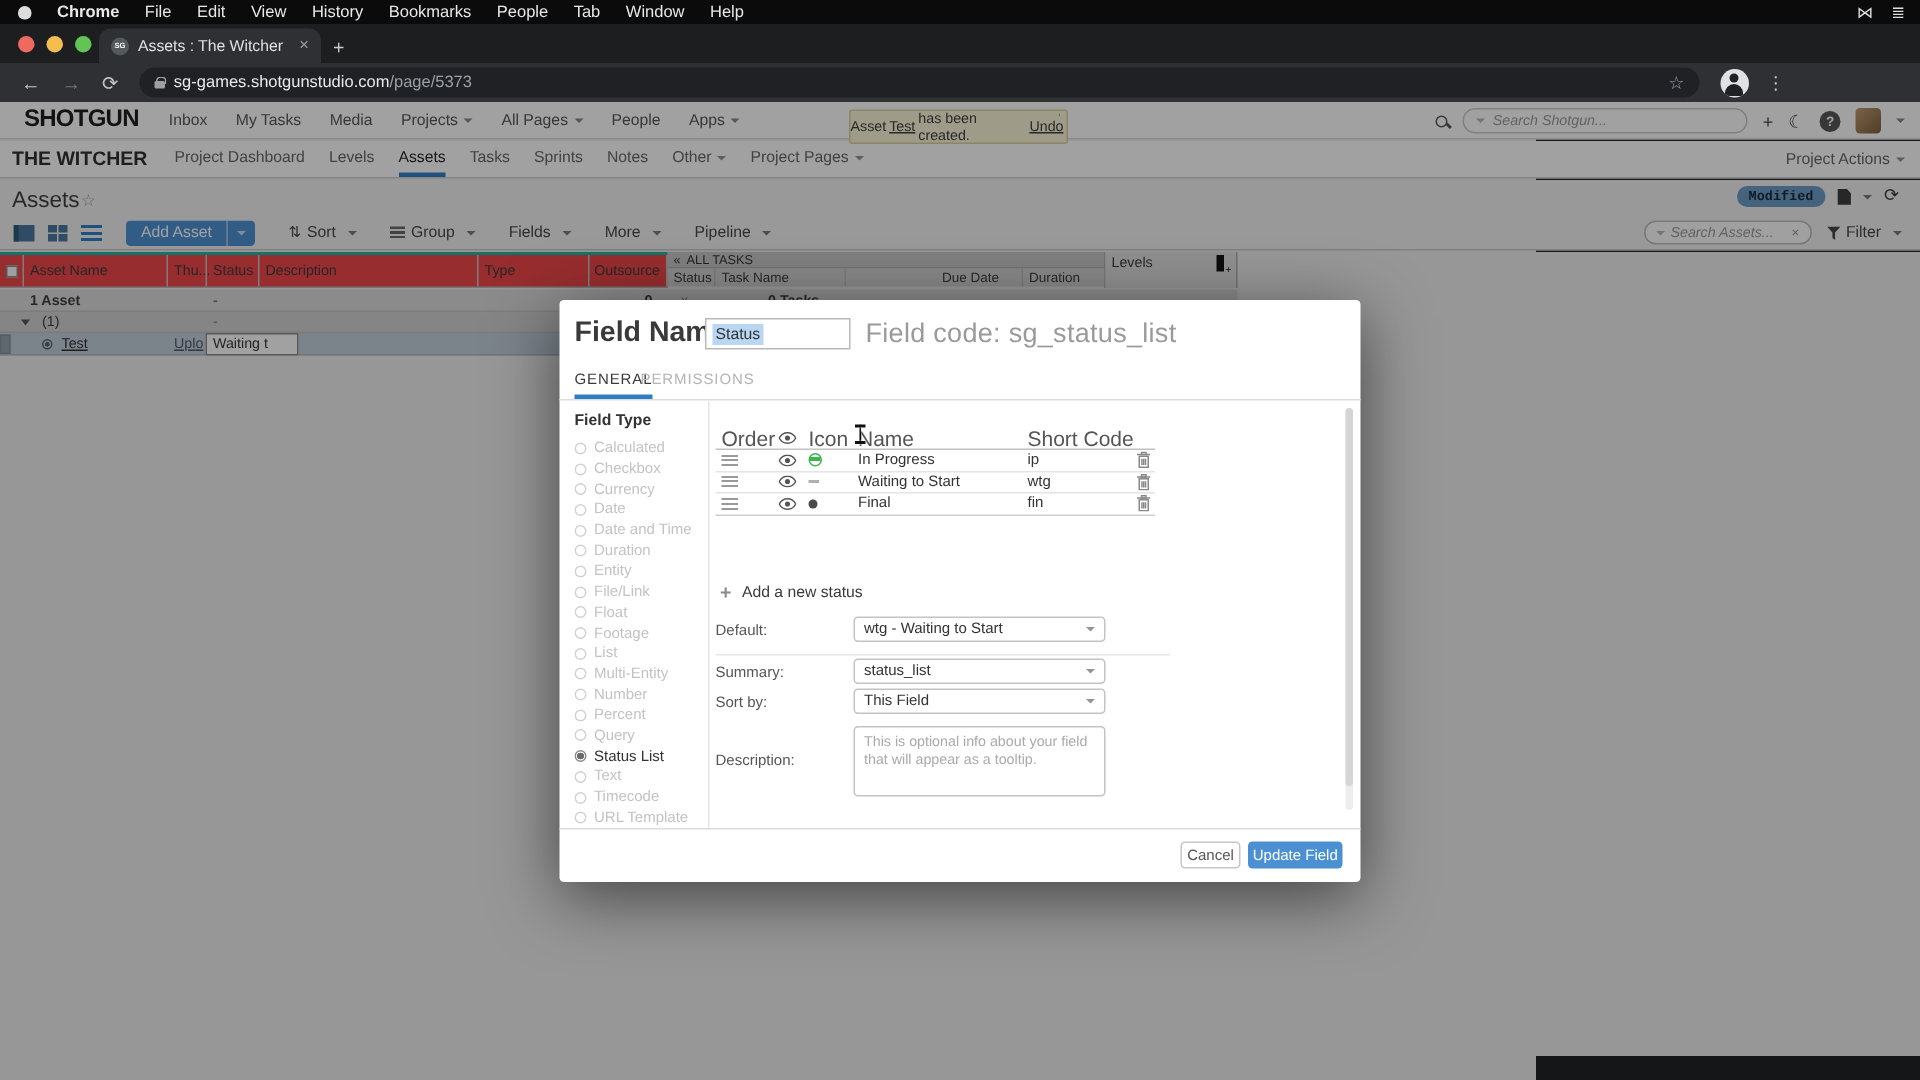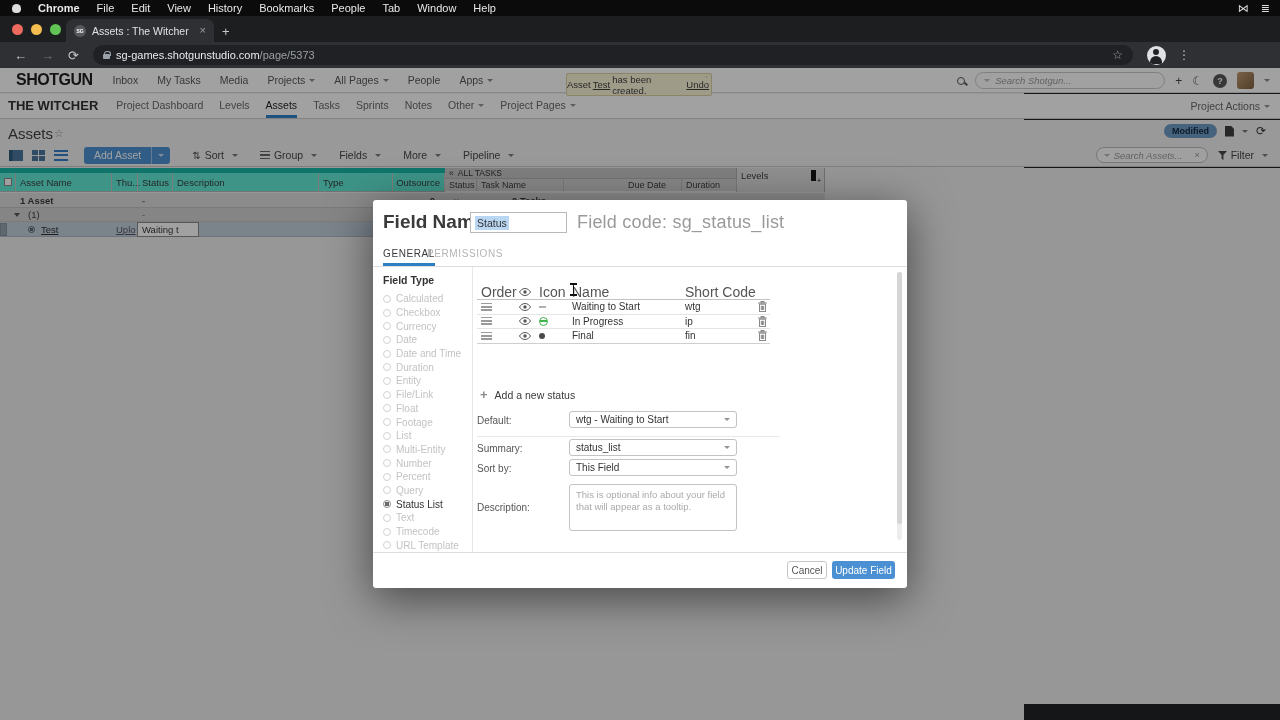--- a/index.html
+++ b/index.html
@@ -74,21 +74,21 @@
   .projectnav { position:absolute; left:0; top:26px; width:1280px; height:25px; background:#ffffff; border-bottom:1px solid #cfcfcf;
                 display:flex; align-items:flex-end; }
   .proj-title { font-size:13px; font-weight:bold; color:#2e2e2e; margin:0 18px 5px 8px; }
   .projectnav .nav-item { font-size:10.5px; color:#666; margin-right:16px; padding-bottom:7px; display:flex; align-items:center; }
   .projectnav .nav-item.active { color:#222; border-bottom:3px solid #2d7fc3; padding-bottom:4px; }
   .proj-actions { position:absolute; right:10px; bottom:6px; font-size:10.5px; color:#666; display:flex; align-items:center; }
 
   .pagehead { position:absolute; left:0; top:52px; width:1280px; height:24px; background:#f2f2f2; }
   .page-title { position:absolute; left:8px; top:5px; font-size:15px; color:#3c3c3c; }
   .fav-star { position:absolute; left:54px; top:7px; font-size:11px; color:#9a9a9a; }
-  .pagehead-right { position:absolute; right:14px; top:4px; display:flex; align-items:center; gap:8px; }
+  .pagehead-right { position:absolute; right:14px; top:4px; display:flex; align-items:center; gap:8px;font-family:Liberation Mono, monospace; }
   .badge { background:#6d9bc3; color:#10273c; font-size:9px; font-weight:bold; border-radius:8px; padding:2px 8px; }
   .doc-icon { width:9px; height:11px; background:#3a3a3a; clip-path:polygon(0 0,65% 0,100% 30%,100% 100%,0 100%); }
   .refresh { font-size:12px; color:#3a3a3a; line-height:1; }
 
   .toolbar { position:absolute; left:0; top:76px; width:1280px; height:23px; background:#f2f2f2; border-bottom:1px solid #c9c9c9;
              display:flex; align-items:center; }
   .vm { margin-left:9px; }
   .vm1 { width:14px; height:11px; background:#49759b; box-shadow:inset 3.5px 0 0 #2b5878; }
   .vm2 { width:13px; height:11px; display:grid; grid-template-columns:6px 6px; grid-template-rows:5px 5px; gap:1px; }
   .vm2 i { background:#49759b; }
@@ -101,21 +101,21 @@
   .group-glyph { width:10px; height:8px; background:repeating-linear-gradient(#666 0 1.4px, transparent 1.4px 3.3px); }
   .toolbar-right { position:absolute; right:12px; top:3px; display:flex; align-items:center; gap:10px; }
   .assets-search { width:112px; height:16px; border:1px solid #bdbdbd; border-radius:9px; background:#fdfdfd;
                    display:flex; align-items:center; padding:0 7px; gap:4px; color:#999; }
   .assets-search .ph { font-size:9.5px; font-style:italic; flex:1; }
   .assets-search .x { font-size:9px; color:#999; }
   .filter { display:flex; align-items:center; gap:4px; font-size:10.5px; color:#444; }
 
   
   .grid { position:absolute; left:0; top:100px; width:1280px; height:536px; background:#efefef; font-size:9.5px; color:#3a3a3a; }
-  .ghead { position:absolute; left:0; top:0; height:24px; background:#5eead4; border-top:5px solid #14b8a6; border-bottom:1px solid #b7b7b7; }
+  .ghead { position:absolute; left:0; top:0; height:24px; background:#ef4444; border-top:2px solid #14b8a6; border-bottom:1px solid #b7b7b7; }
   .gcell { position:absolute; top:0; height:100%; display:flex; align-items:center; padding-left:4px; border-right:1px solid #c6c6c6; }
   .checkbox { width:8px; height:8px; border:1px solid #8a8a8a; background:#fcfcfc; }
   .tasks-panel-head { position:absolute; left:445px; top:0; width:292px; height:24px; border-right:1px solid #b0b0b0; }
   .tasks-title { height:11px; background:#c9c9c9; display:flex; align-items:center; padding-left:4px; gap:4px; font-size:8.5px; color:#333; border-bottom:1px solid #b5b5b5; }
   .tasks-cols { position:relative; height:12px; background:#d6d6d6; }
   .tasks-cols .tc { position:absolute; top:0; height:100%; display:flex; align-items:center; padding-left:4px; border-right:1px solid #bdbdbd; font-size:9px; }
   .levels-head { position:absolute; left:737px; top:0; width:88px; height:24px; background:#e2e2e2; border-right:1px solid #b0b0b0; display:flex; padding:2px 4px; font-size:9.5px; }
   .levels-pin { position:absolute; right:8px; top:2px; width:5px; height:11px; background:#111; }
   .levels-pin::after { content:"+"; position:absolute; right:-5px; bottom:-3px; font-size:7px; color:#111; }
 
@@ -546,20 +546,46 @@
         <span class="stc" style="left:4px;">
             <span class="drag"></span>
           </span>
         <span class="stc" style="left:42px;">
             <svg class="eye-svg" width="12" height="8" viewBox="0 0 12 8">
               <path d="M6 .5C3.4.5 1.4 2.3.5 4c.9 1.7 2.9 3.5 5.5 3.5S10.6 5.7 11.5 4C10.6 2.3 8.6.5 6 .5z" fill="none" stroke="#555"></path>
               <circle cx="6" cy="4" r="1.7" fill="#555"></circle>
             </svg>
           </span>
         <span class="stc" style="left:62px;">
+            <span class="ico-ip"></span>
+          </span>
+        <span class="stc" style="left:95px;">In Progress</span>
+        <span class="stc" style="left:208px;">ip</span>
+        <span class="stc" style="left:281px;">
+            <svg width="9" height="11" viewBox="0 0 9 11">
+              <line x1="0" y1="2" x2="9" y2="2" stroke="#888"></line>
+              <rect x="3" y="0.5" width="3" height="1.5" fill="none" stroke="#888"></rect>
+              <rect x="1.5" y="3.2" width="6" height="7.3" fill="none" stroke="#888"></rect>
+              <line x1="3.3" y1="4.8" x2="3.3" y2="9" stroke="#888"></line>
+              <line x1="4.5" y1="4.8" x2="4.5" y2="9" stroke="#888"></line>
+              <line x1="5.7" y1="4.8" x2="5.7" y2="9" stroke="#888"></line>
+            </svg>
+          </span>
+      </div>
+      <div class="st-row">
+        <span class="stc" style="left:4px;">
+            <span class="drag"></span>
+          </span>
+        <span class="stc" style="left:42px;">
+            <svg class="eye-svg" width="12" height="8" viewBox="0 0 12 8">
+              <path d="M6 .5C3.4.5 1.4 2.3.5 4c.9 1.7 2.9 3.5 5.5 3.5S10.6 5.7 11.5 4C10.6 2.3 8.6.5 6 .5z" fill="none" stroke="#555"></path>
+              <circle cx="6" cy="4" r="1.7" fill="#555"></circle>
+            </svg>
+          </span>
+        <span class="stc" style="left:62px;">
             <span class="ico-dash"></span>
           </span>
         <span class="stc" style="left:95px;">Waiting to Start</span>
         <span class="stc" style="left:208px;">wtg</span>
         <span class="stc" style="left:281px;">
             <svg width="9" height="11" viewBox="0 0 9 11">
               <line x1="0" y1="2" x2="9" y2="2" stroke="#888"></line>
               <rect x="3" y="0.5" width="3" height="1.5" fill="none" stroke="#888"></rect>
               <rect x="1.5" y="3.2" width="6" height="7.3" fill="none" stroke="#888"></rect>
               <line x1="3.3" y1="4.8" x2="3.3" y2="9" stroke="#888"></line>
@@ -572,46 +598,20 @@
         <span class="stc" style="left:4px;">
             <span class="drag"></span>
           </span>
         <span class="stc" style="left:42px;">
             <svg class="eye-svg" width="12" height="8" viewBox="0 0 12 8">
               <path d="M6 .5C3.4.5 1.4 2.3.5 4c.9 1.7 2.9 3.5 5.5 3.5S10.6 5.7 11.5 4C10.6 2.3 8.6.5 6 .5z" fill="none" stroke="#555"></path>
               <circle cx="6" cy="4" r="1.7" fill="#555"></circle>
             </svg>
           </span>
         <span class="stc" style="left:62px;">
-            <span class="ico-ip"></span>
-          </span>
-        <span class="stc" style="left:95px;">In Progress</span>
-        <span class="stc" style="left:208px;">ip</span>
-        <span class="stc" style="left:281px;">
-            <svg width="9" height="11" viewBox="0 0 9 11">
-              <line x1="0" y1="2" x2="9" y2="2" stroke="#888"></line>
-              <rect x="3" y="0.5" width="3" height="1.5" fill="none" stroke="#888"></rect>
-              <rect x="1.5" y="3.2" width="6" height="7.3" fill="none" stroke="#888"></rect>
-              <line x1="3.3" y1="4.8" x2="3.3" y2="9" stroke="#888"></line>
-              <line x1="4.5" y1="4.8" x2="4.5" y2="9" stroke="#888"></line>
-              <line x1="5.7" y1="4.8" x2="5.7" y2="9" stroke="#888"></line>
-            </svg>
-          </span>
-      </div>
-      <div class="st-row">
-        <span class="stc" style="left:4px;">
-            <span class="drag"></span>
-          </span>
-        <span class="stc" style="left:42px;">
-            <svg class="eye-svg" width="12" height="8" viewBox="0 0 12 8">
-              <path d="M6 .5C3.4.5 1.4 2.3.5 4c.9 1.7 2.9 3.5 5.5 3.5S10.6 5.7 11.5 4C10.6 2.3 8.6.5 6 .5z" fill="none" stroke="#555"></path>
-              <circle cx="6" cy="4" r="1.7" fill="#555"></circle>
-            </svg>
-          </span>
-        <span class="stc" style="left:62px;">
             <span class="ico-fin"></span>
           </span>
         <span class="stc" style="left:95px;">Final</span>
         <span class="stc" style="left:208px;">fin</span>
         <span class="stc" style="left:281px;">
             <svg width="9" height="11" viewBox="0 0 9 11">
               <line x1="0" y1="2" x2="9" y2="2" stroke="#888"></line>
               <rect x="3" y="0.5" width="3" height="1.5" fill="none" stroke="#888"></rect>
               <rect x="1.5" y="3.2" width="6" height="7.3" fill="none" stroke="#888"></rect>
               <line x1="3.3" y1="4.8" x2="3.3" y2="9" stroke="#888"></line>

